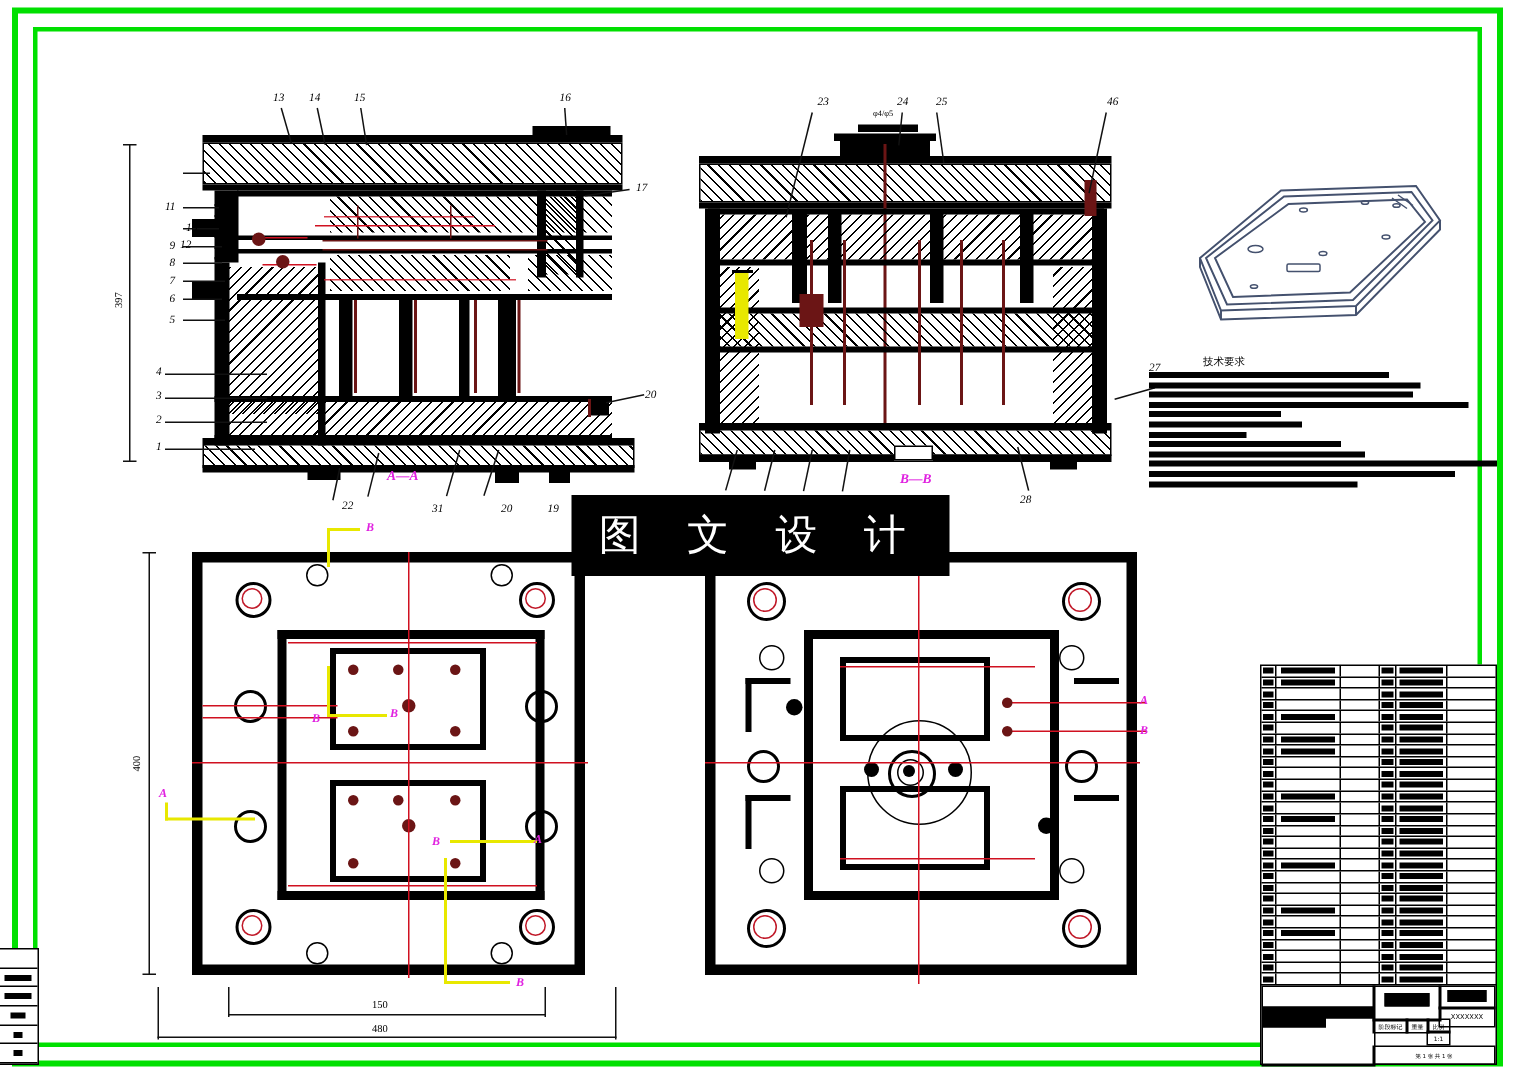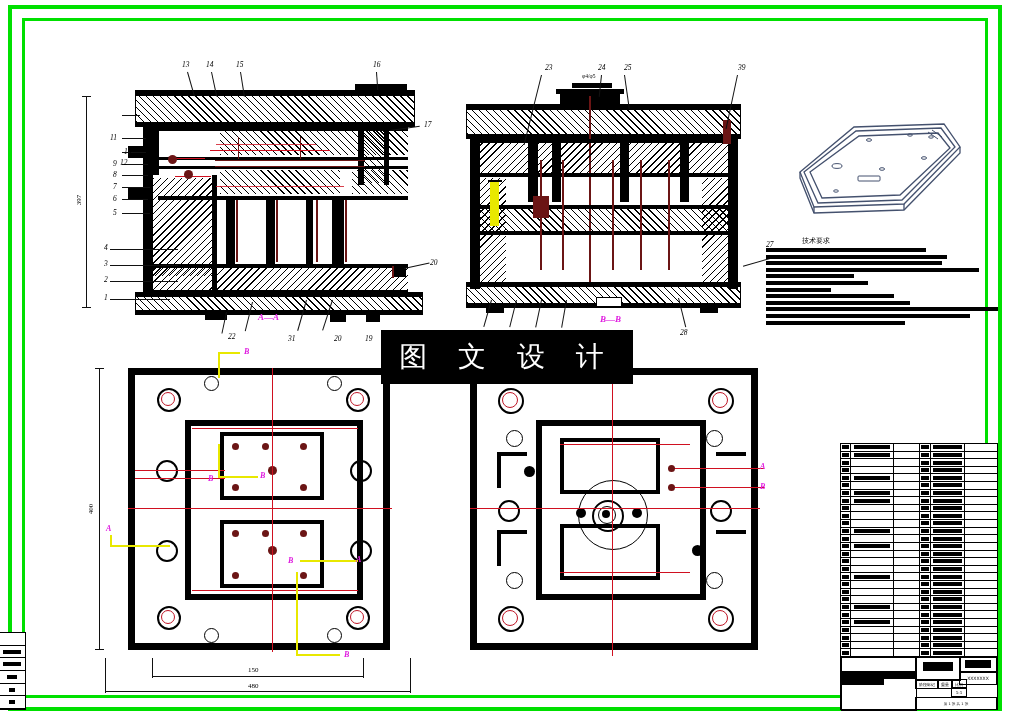--- a/index.html
+++ b/index.html
@@ -259,21 +259,21 @@
     <div class="blk" style="left:486px;top:305px;width:18px;height:8px;"></div>
     <div class="blk" style="left:700px;top:305px;width:18px;height:8px;"></div>
 
     <div class="ln" style="left:541px;top:75px;width:1px;height:72px;transform:rotate(14deg);transform-origin:top;"></div>
     <div class="ln" style="left:601px;top:75px;width:1px;height:22px;transform:rotate(6deg);transform-origin:top;"></div>
     <div class="ln" style="left:624px;top:75px;width:1px;height:34px;transform:rotate(-8deg);transform-origin:top;"></div>
     <div class="ln" style="left:737px;top:75px;width:1px;height:55px;transform:rotate(12deg);transform-origin:top;"></div>
     <div class="num" style="left:545px;top:63px;">23</div>
     <div class="num" style="left:598px;top:63px;">24</div>
     <div class="num" style="left:624px;top:63px;">25</div>
-    <div class="num" style="left:738px;top:63px;">39</div>
+    <div class="num" style="left:738px;top:63px;">46</div>
 
     <div class="ln" style="left:491px;top:300px;width:1px;height:28px;transform:rotate(16deg);transform-origin:top;"></div>
     <div class="ln" style="left:516px;top:300px;width:1px;height:28px;transform:rotate(14deg);transform-origin:top;"></div>
     <div class="ln" style="left:541px;top:300px;width:1px;height:28px;transform:rotate(12deg);transform-origin:top;"></div>
     <div class="ln" style="left:566px;top:300px;width:1px;height:28px;transform:rotate(10deg);transform-origin:top;"></div>
     <div class="ln" style="left:678px;top:298px;width:1px;height:30px;transform:rotate(-14deg);transform-origin:top;"></div>
     <div class="num" style="left:680px;top:328px;">28</div>
 
     <div class="mag" style="left:600px;top:314px;font-size:9px;">B—B</div>
   </div>

